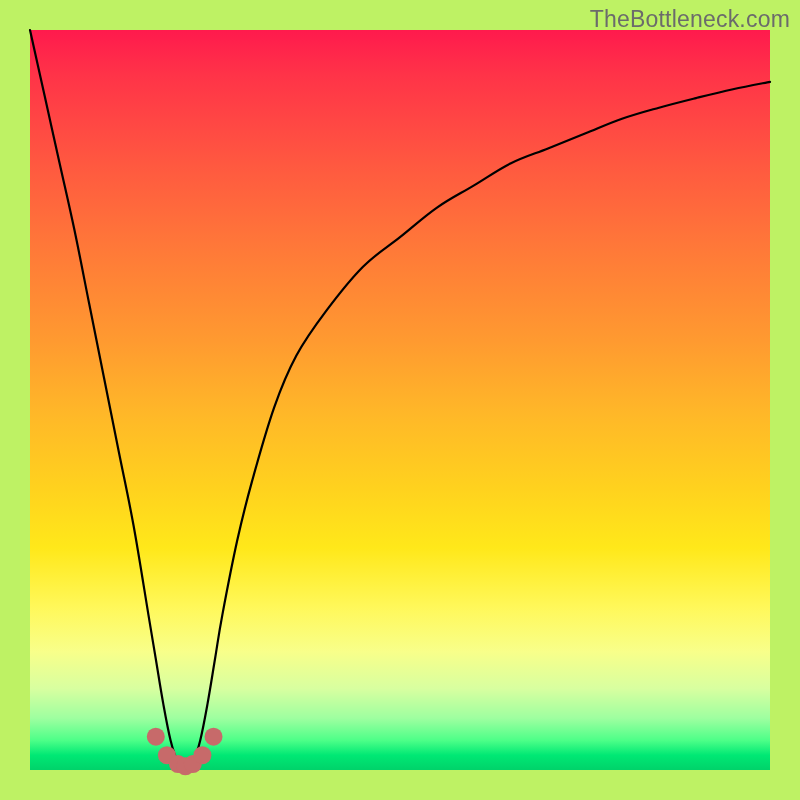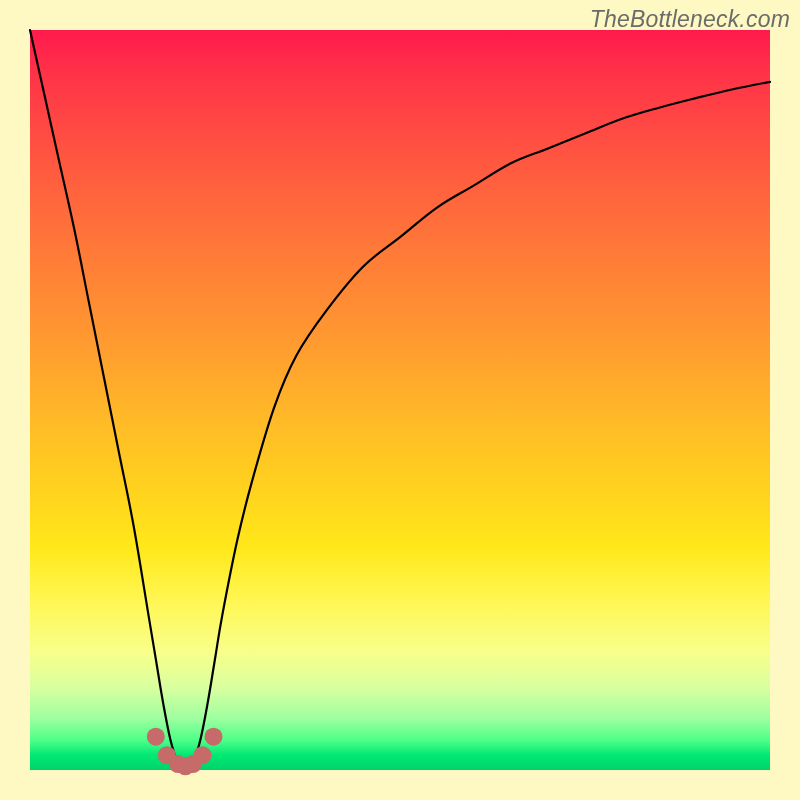--- a/index.html
+++ b/index.html
@@ -10,22 +10,21 @@
     background: #000;
     overflow: hidden;
     font-family: Arial, Helvetica, sans-serif;
   }
   .frame {
     position: absolute;
     left: 0;
     top: 0;
     width: 800px;
     height: 800px;
-    background: #fef9c3;
-    font-style: italic;
+    background: #bef264;
   }
   .plot-area {
     position: absolute;
     left: 30px;
     top: 30px;
     width: 740px;
     height: 740px;
     
     background: linear-gradient(to bottom,
       #ff1a4d 0%,

